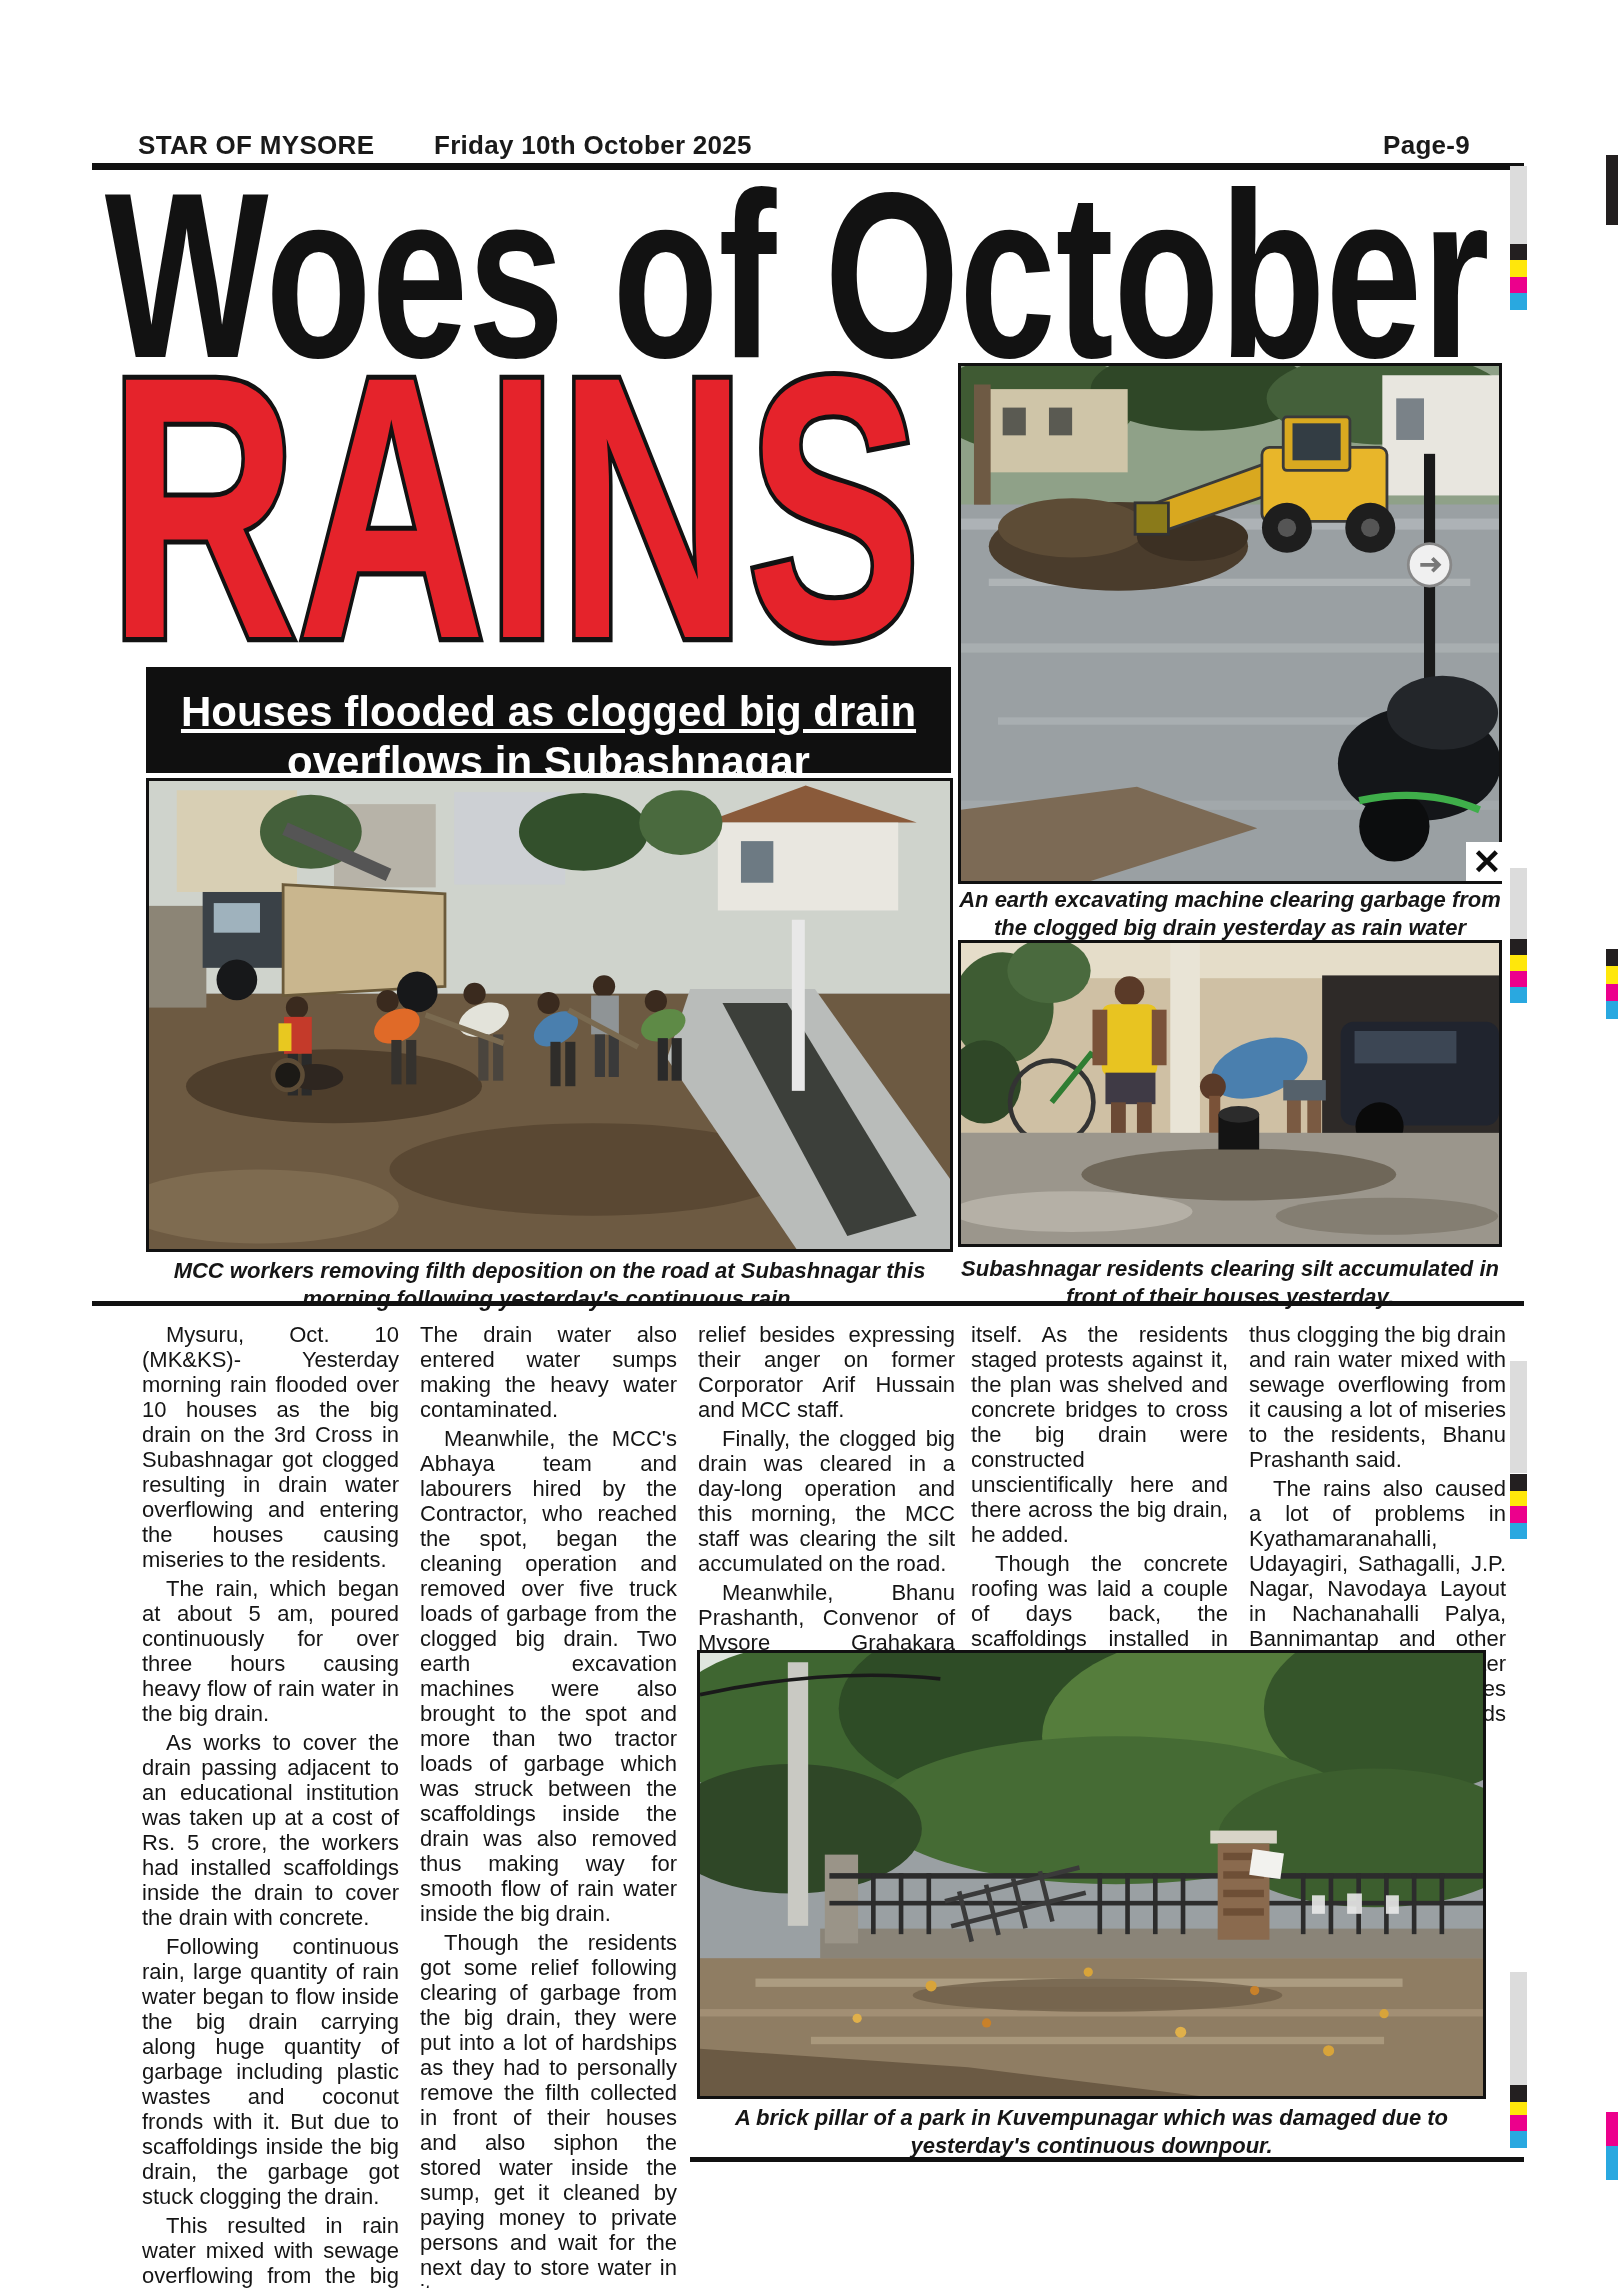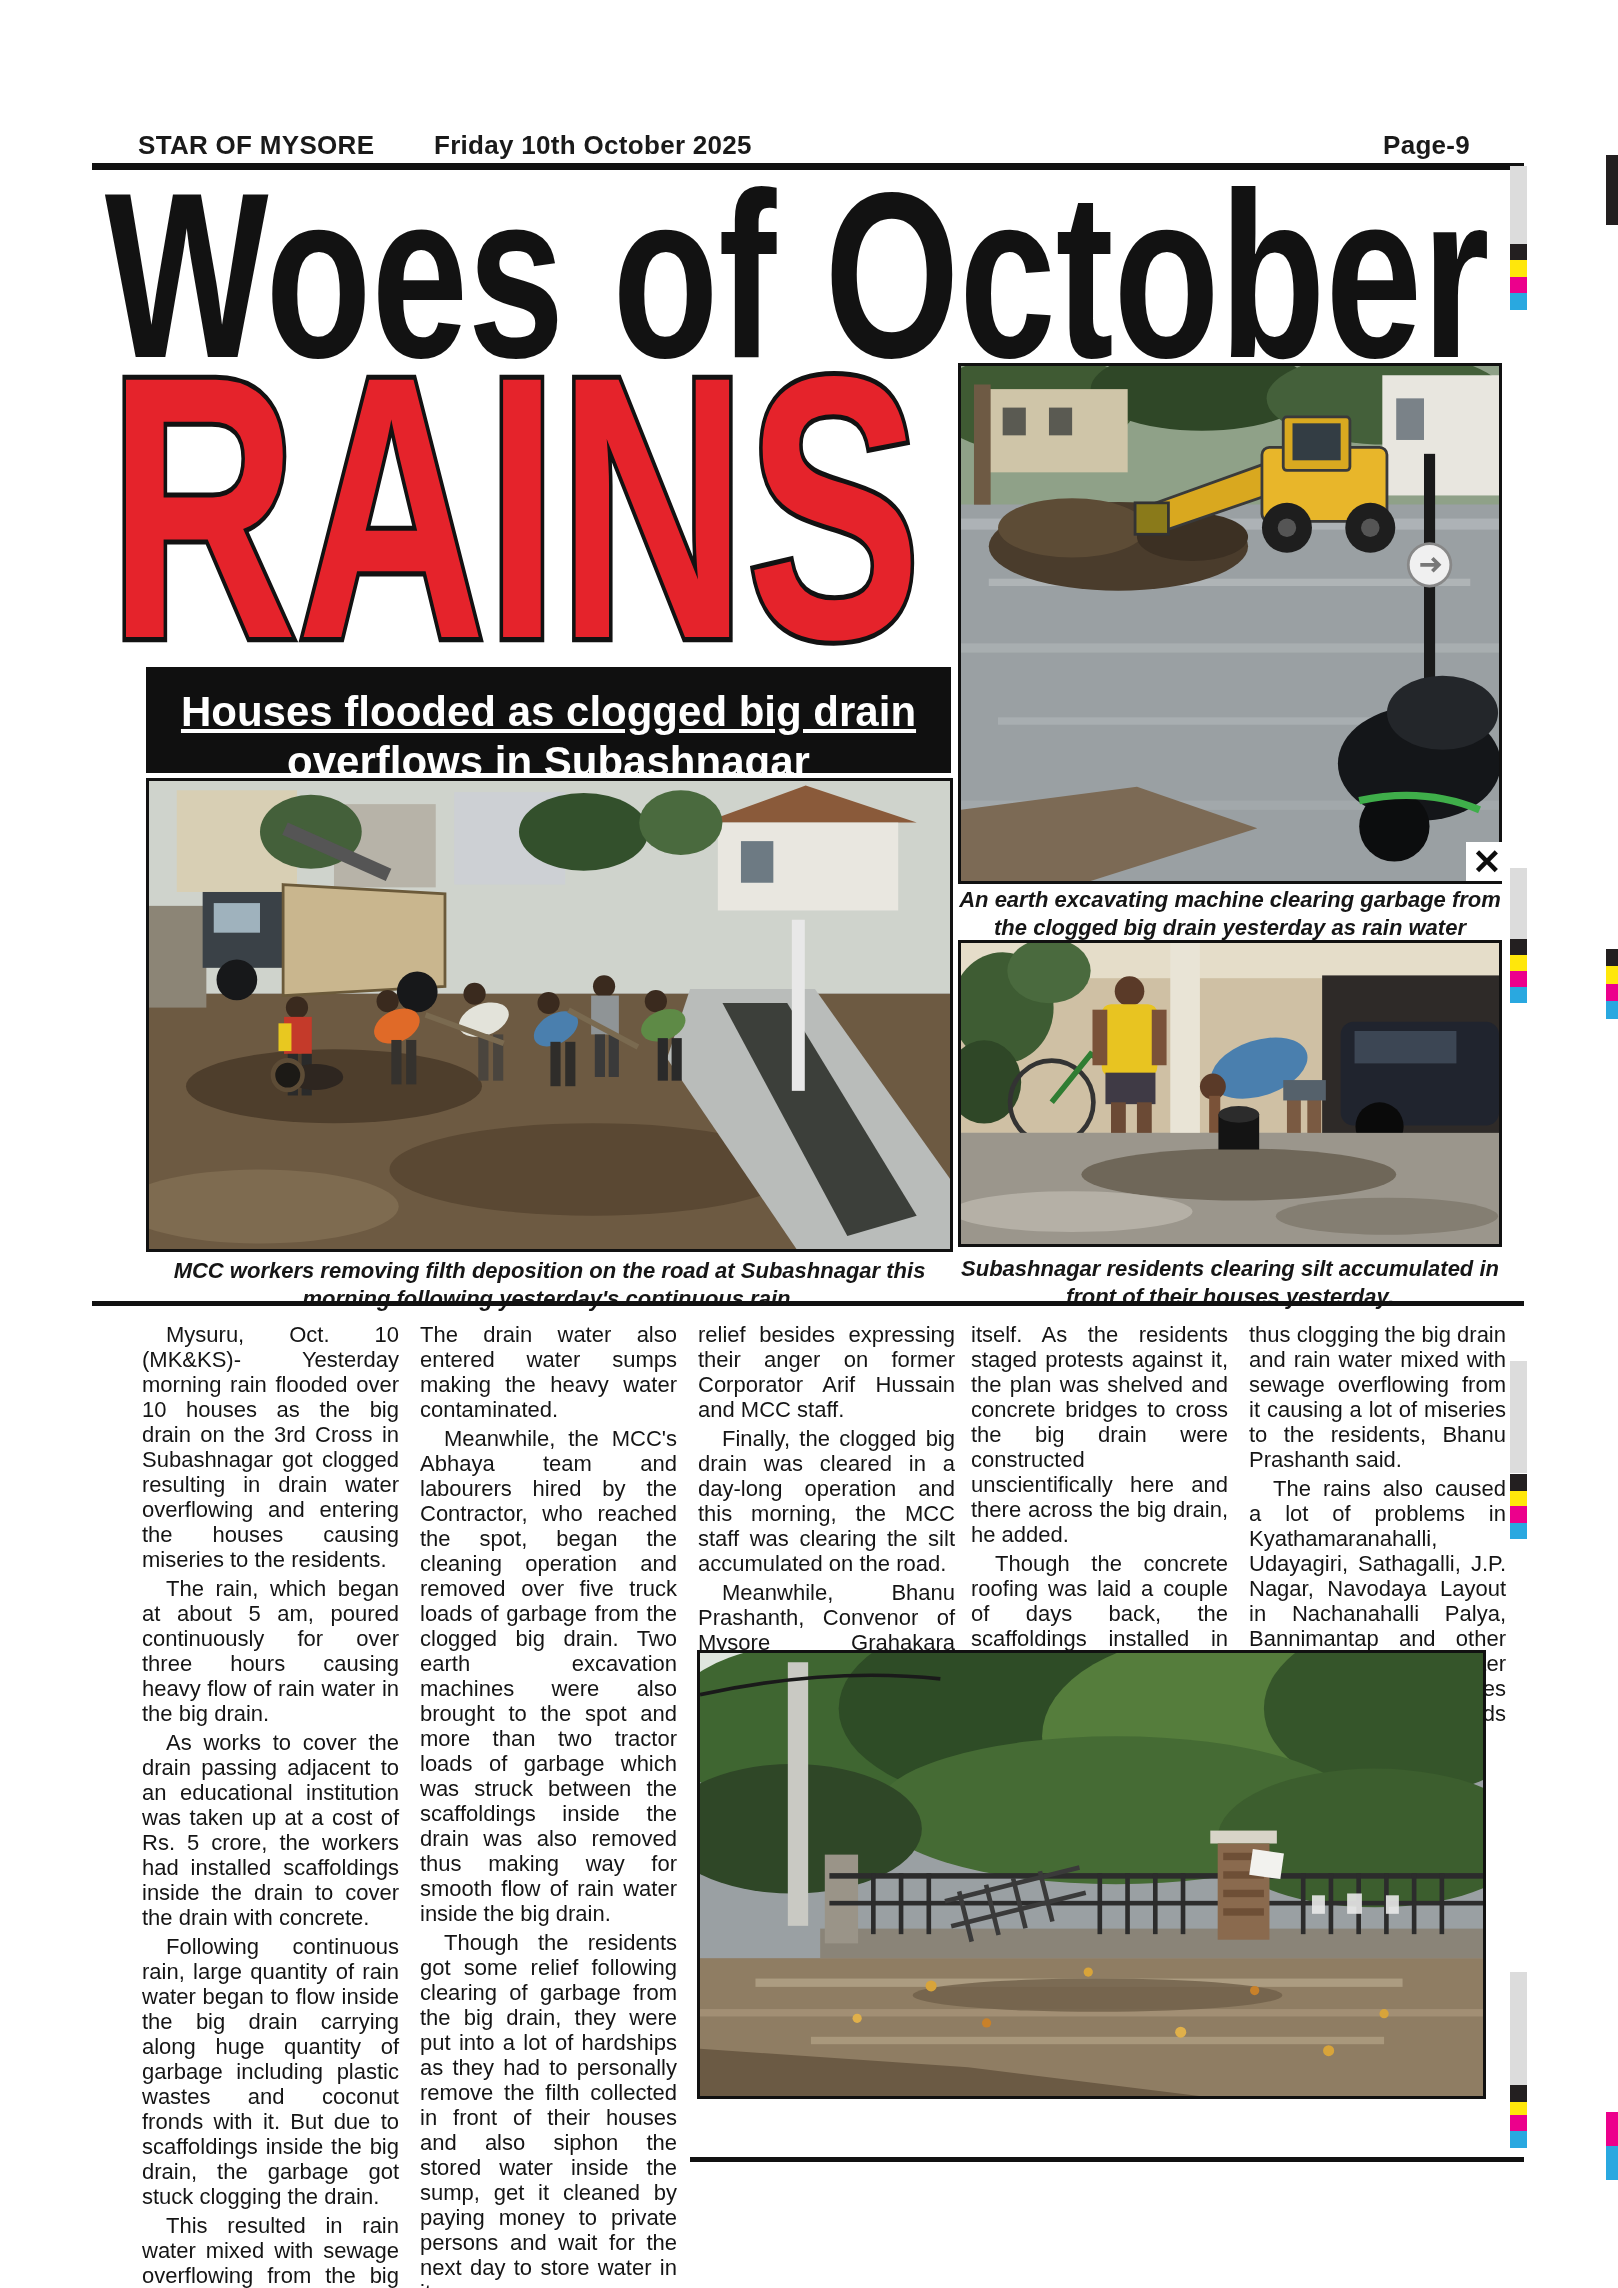--- a/index.html
+++ b/index.html
@@ -317,20 +317,21 @@
       <circle cx="250" cy="360" r="6" fill="#d8a43a"></circle>
         <circle cx="310" cy="400" r="5" fill="#c8812a"></circle>
       <circle cx="420" cy="345" r="5" fill="#d8a43a"></circle>
         <circle cx="520" cy="410" r="6" fill="#e0b04a"></circle>
       <circle cx="600" cy="365" r="5" fill="#c8812a"></circle>
         <circle cx="680" cy="430" r="6" fill="#d8a43a"></circle>
       <circle cx="170" cy="395" r="5" fill="#e0b04a"></circle>
         <circle cx="740" cy="390" r="5" fill="#d8a43a"></circle>
     </svg>
   </div>
+  <div class="cap" style="left:697px;top:2104px;width:789px;">A brick pillar of a park in Kuvempunagar which was damaged due to yesterday's continuous downpour.</div>
   <div class="rule-bottom"></div>
 
   <div class="xmark">✕</div>
 
   <div class="reg gray" style="top:166px;height:78px;"></div>
   <div class="reg k" style="top:244px;height:16.6px;"></div>
   <div class="reg y" style="top:260px;height:16.6px;"></div>
   <div class="reg m" style="top:277px;height:16.6px;"></div>
   <div class="reg c" style="top:293px;height:16.6px;"></div>
 

